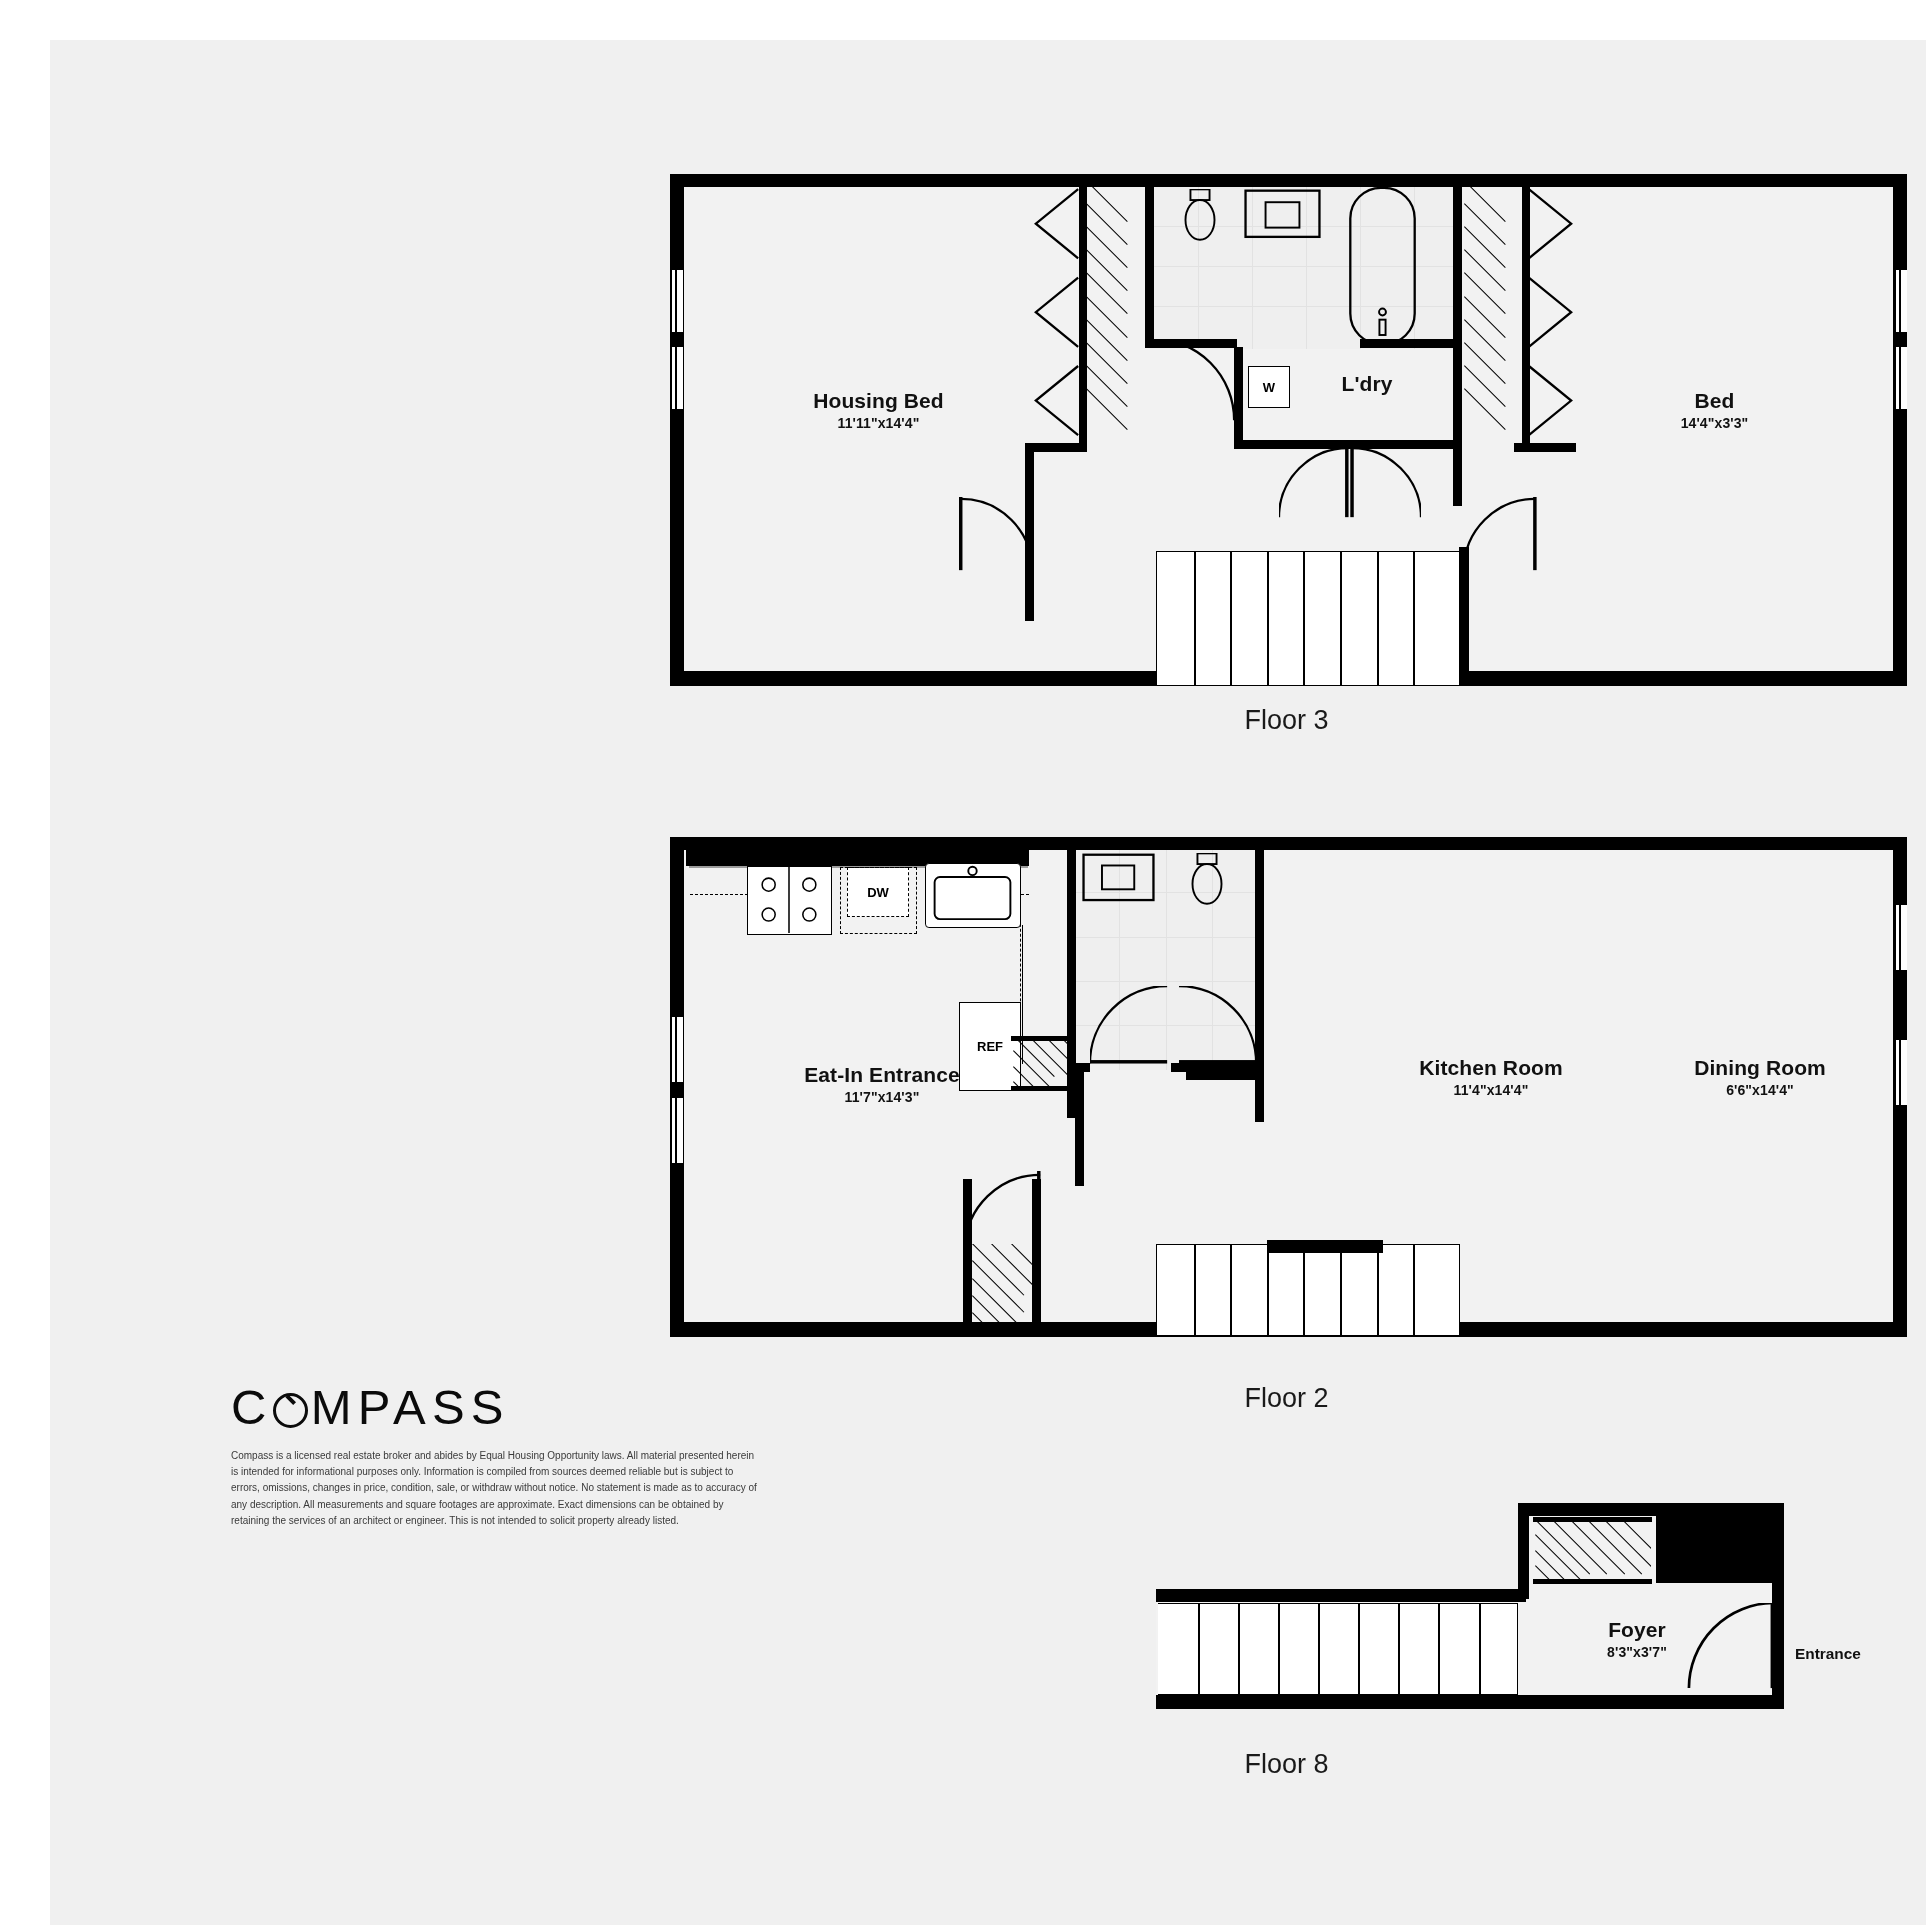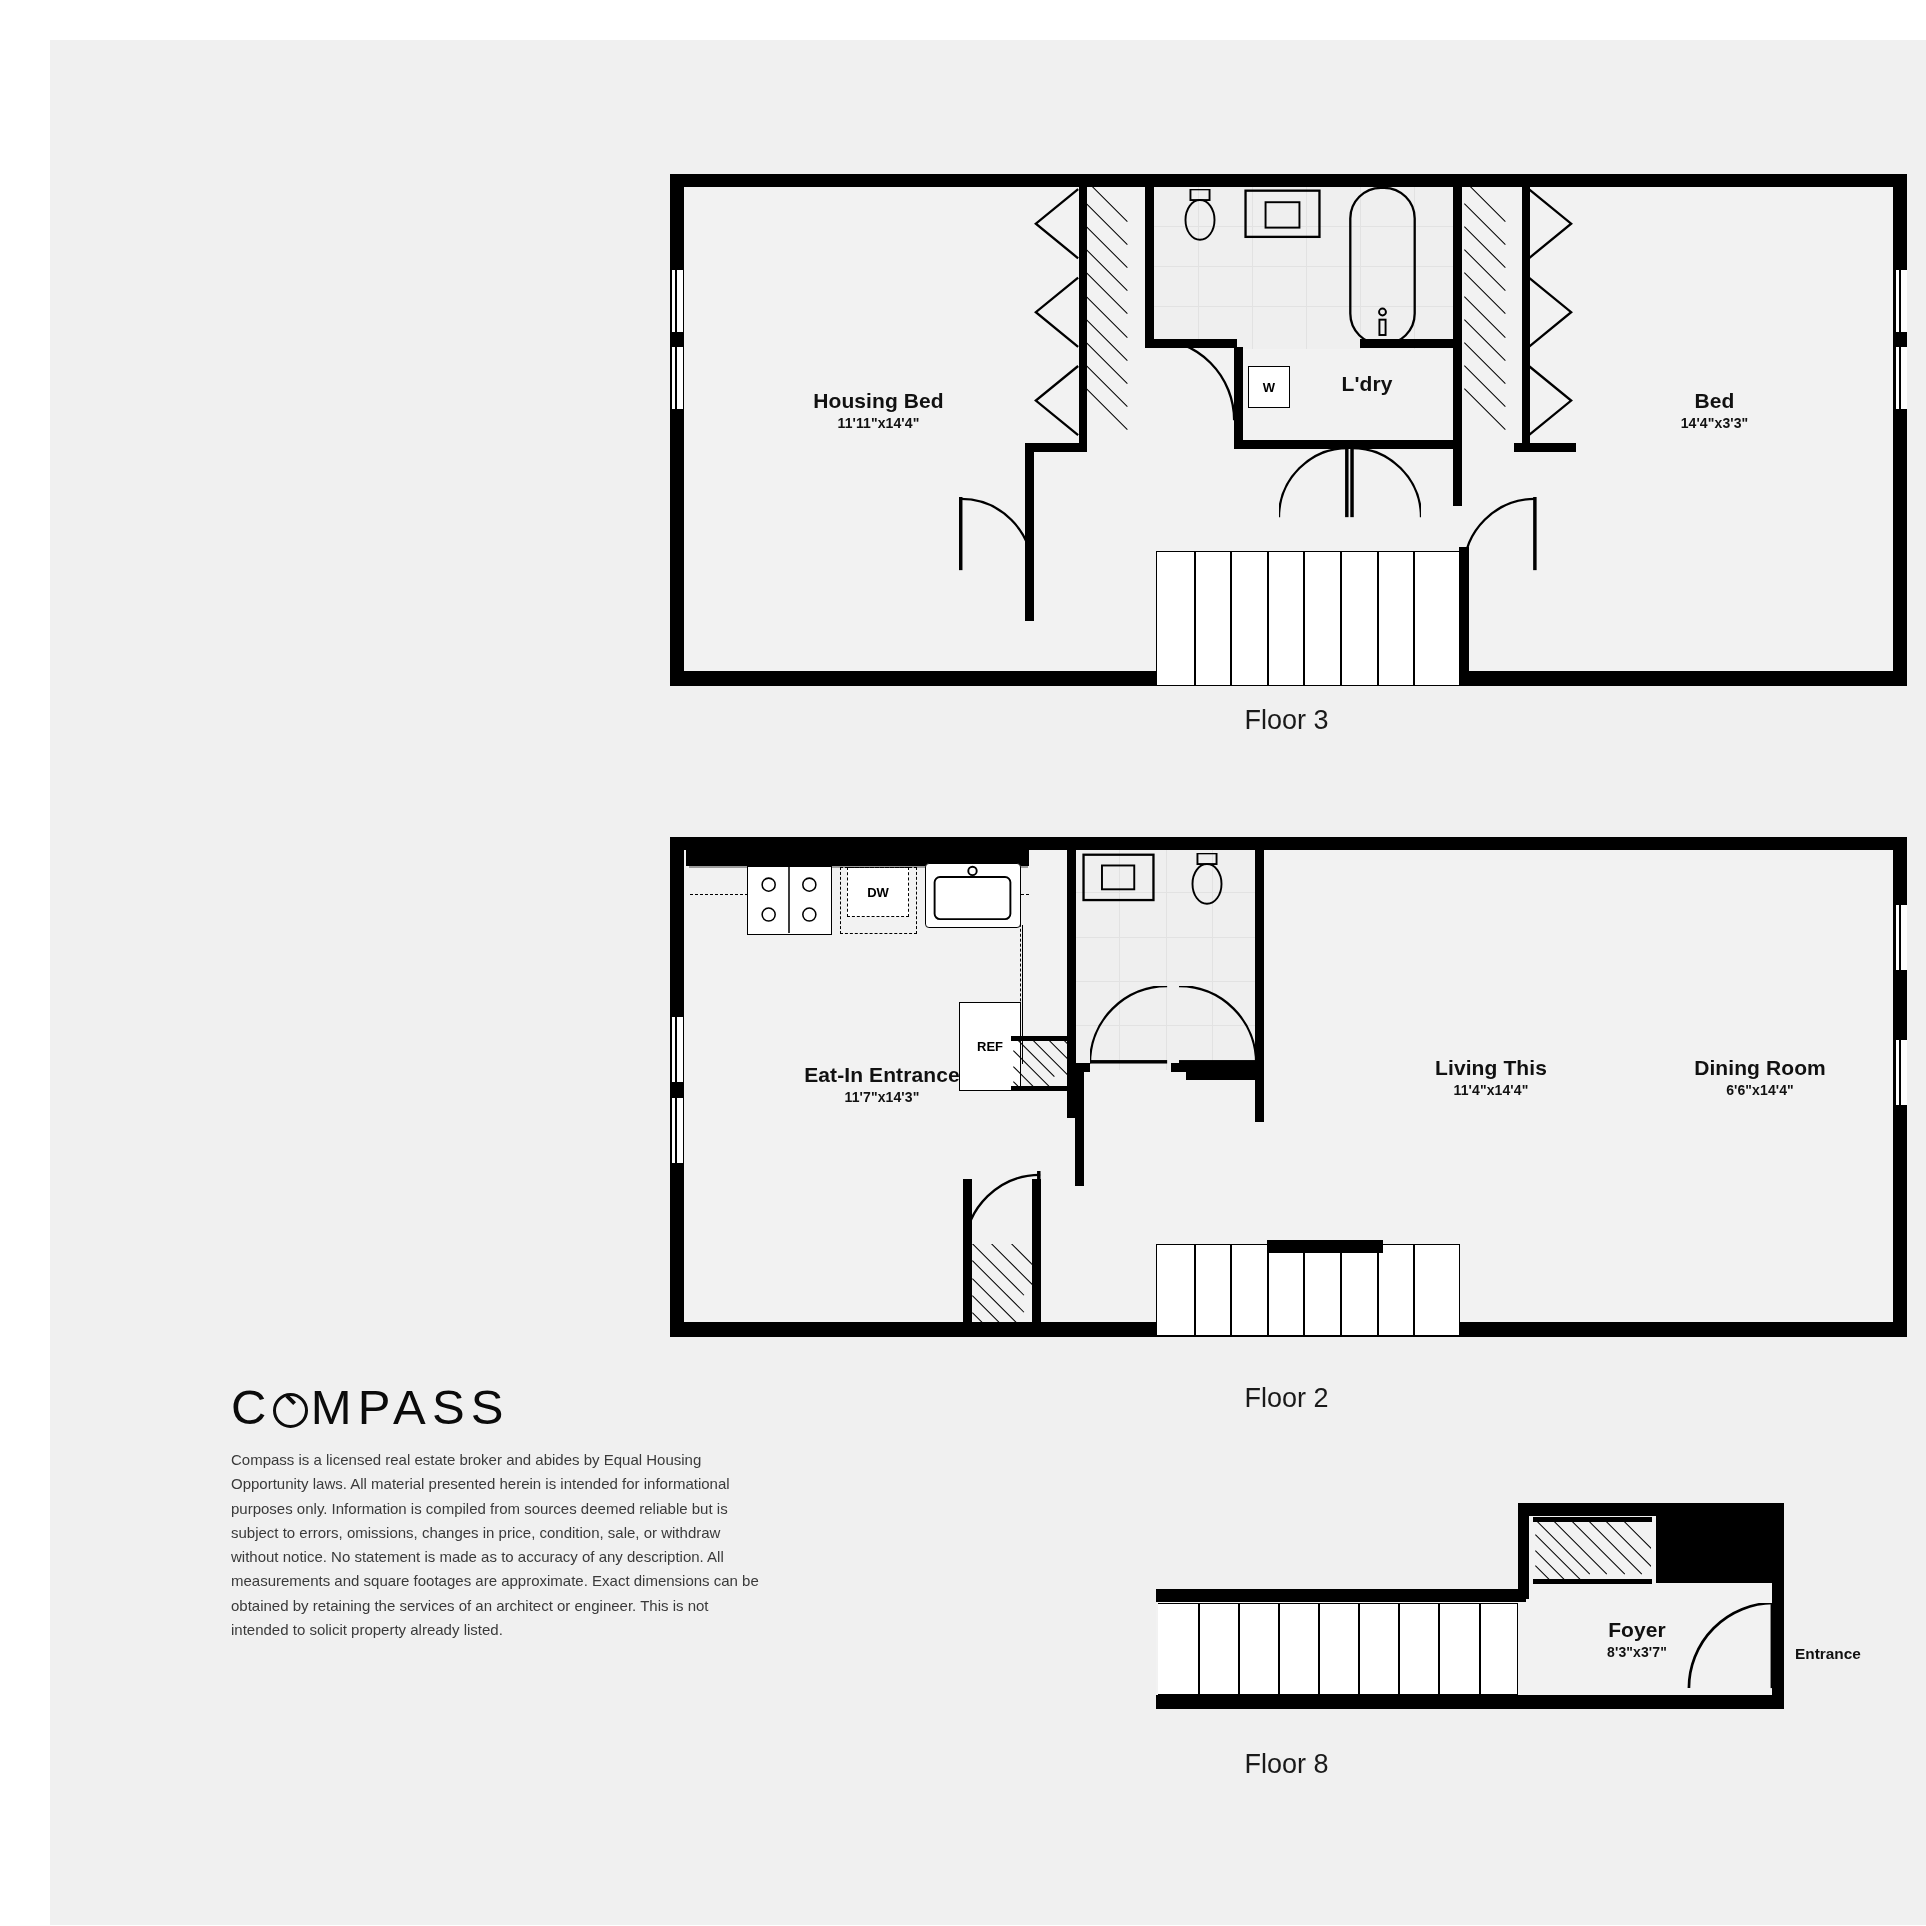--- a/index.html
+++ b/index.html
@@ -103,21 +103,21 @@
     white-space:nowrap;
     margin-top: 13px;
   }
   .beds {
     font-size: 24px;
     color:#111;
     white-space:nowrap;
     margin-top: 10.8px;
   }
   .disclaimer {
-    font-size: 15px;
+    font-size: 10px;
     line-height: 1.62;
     color:#3a3a3a;
     width: 532px;
     margin-top: 13px;
   }
 </style>
 </head>
 <body>
 
 <div id="sheet">
@@ -427,21 +427,21 @@
       <div class="stair-v" style="left:220px;"></div>
       <div class="stair-v" style="left:256px;"></div>
     </div>
     <div class="wall" style="left:1267px; top:1240px; width:116px; height:13px;"></div>
 
     <div class="room-label" style="left:701px; top:1063px; width:362px;">
       <span class="nm">Eat-In Entrance</span>
       <span class="dim">11'7"x14'3"</span>
     </div>
     <div class="room-label" style="left:1341px; top:1056px; width:300px;">
-      <span class="nm">Living This</span>
+      <span class="nm">Kitchen Room</span>
       <span class="dim">11'4"x14'4"</span>
     </div>
     <div class="room-label" style="left:1610px; top:1056px; width:300px;">
       <span class="nm">Dining Room</span>
       <span class="dim">6'6"x14'4"</span>
     </div>
 
     <div class="floor-caption" style="left:1094px; top:1383px; width:385px;">Floor 2</div>
   </div>
 

